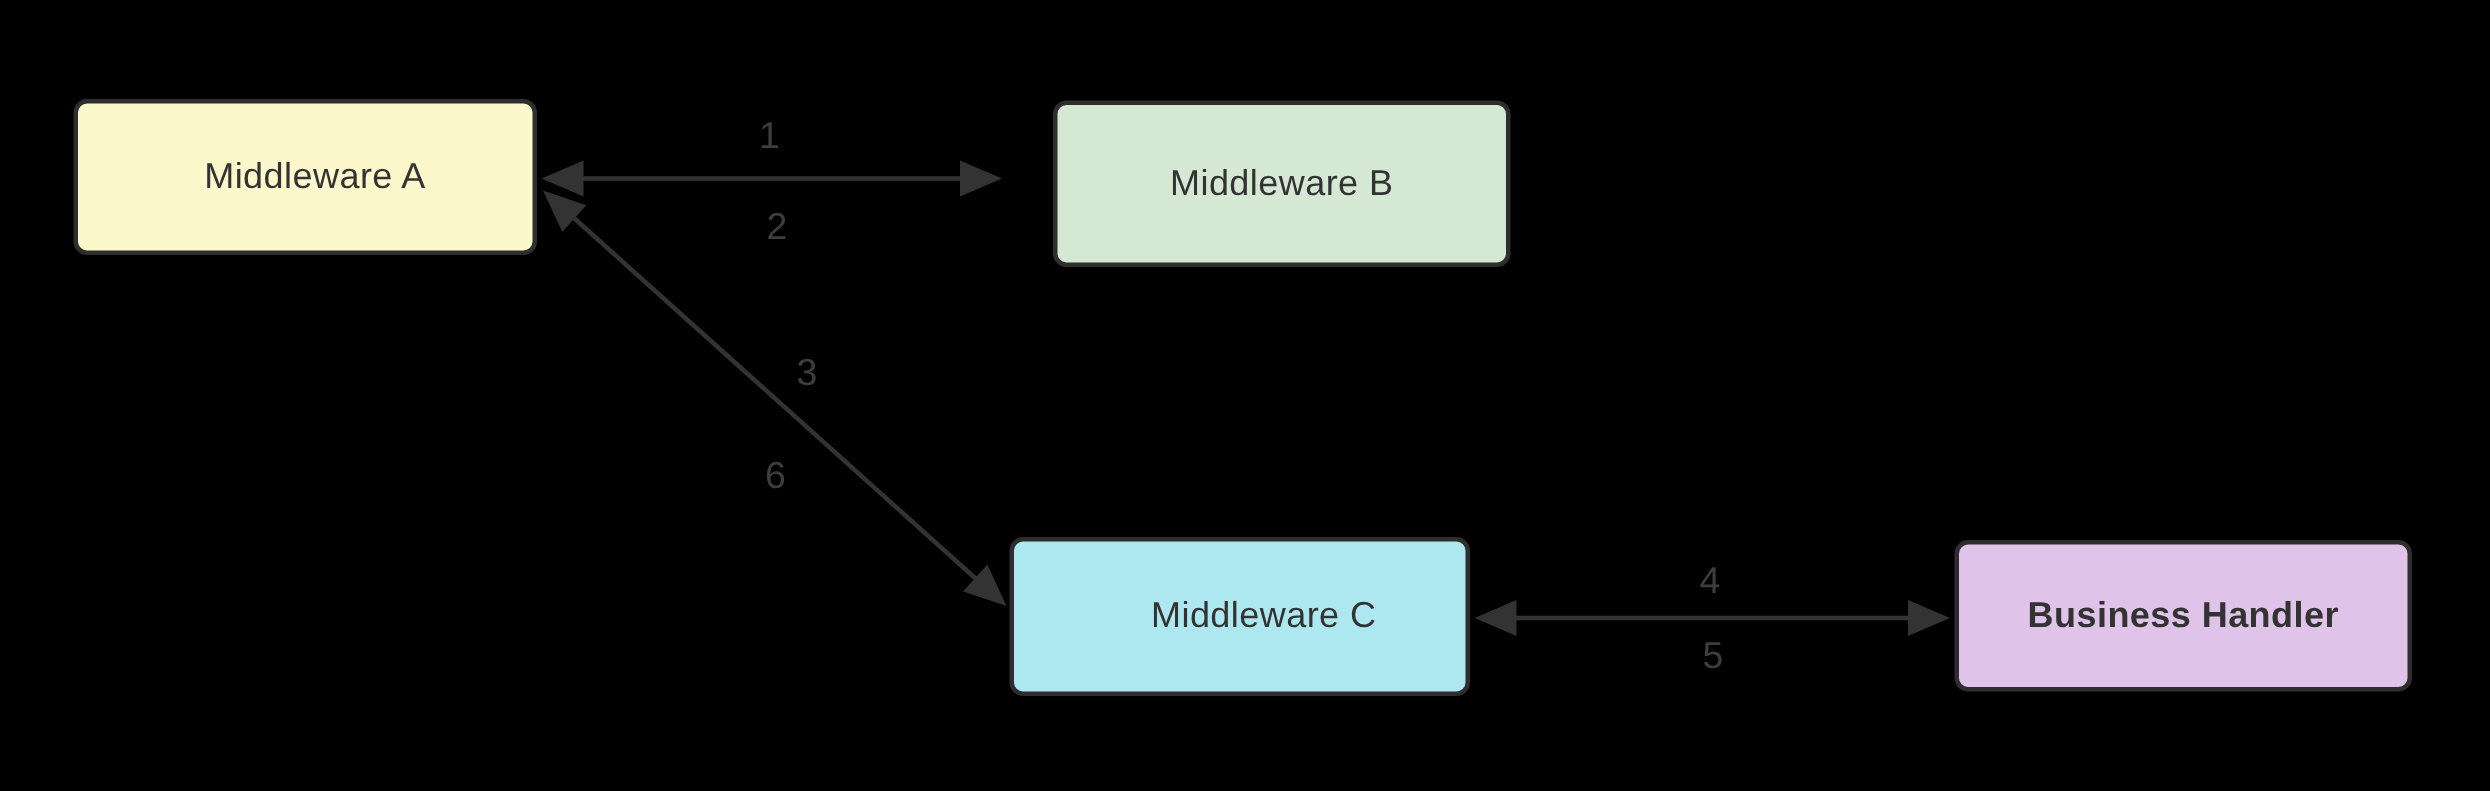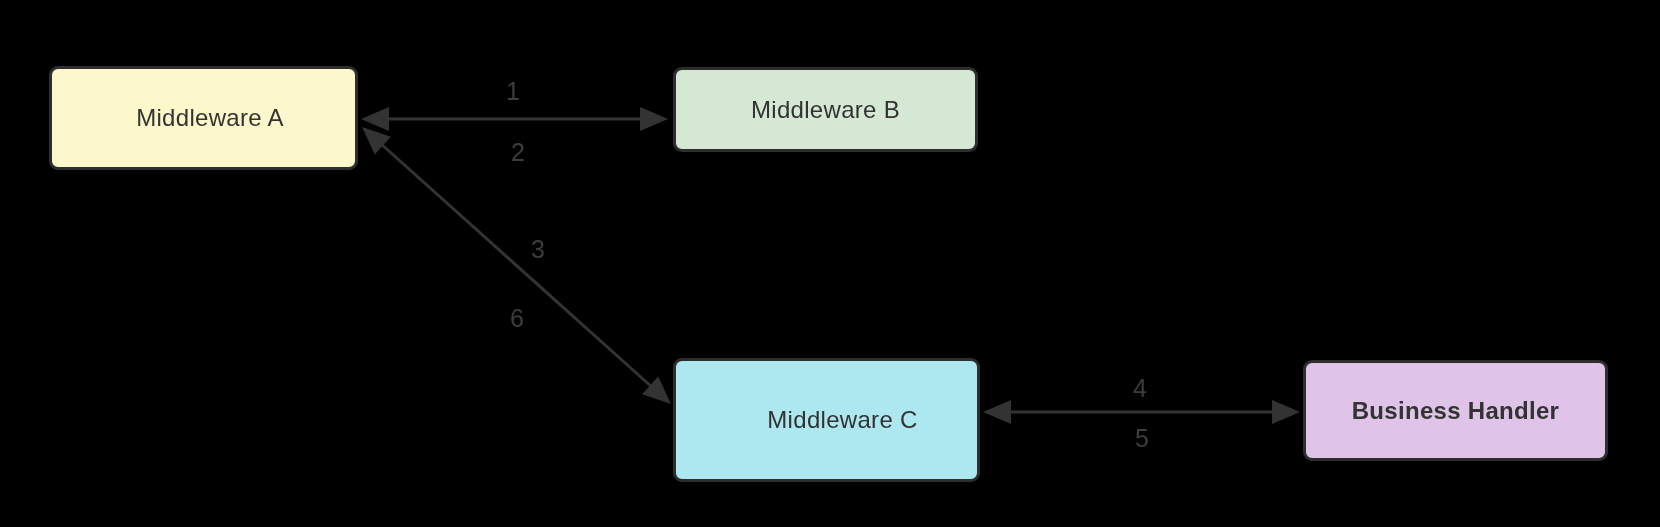--- a/index.html
+++ b/index.html
@@ -36,22 +36,22 @@
     align-items: center;
     justify-content: center;
     font-size: 24px;
     color: #333333;
     letter-spacing: 0.3px;
   }
   .node-label {
     white-space: nowrap;
   }
   #node-middleware-a   { left: 49px;   top: 66px;  width: 309px; height: 104px; }
-  #node-middleware-b   { left: 673px;  top: 67px;  width: 305px; height: 85px; }
-  #node-middleware-c   { left: 673px;  top: 358px; width: 307px; height: 124px; padding-left: 32px; }
+  #node-middleware-b   { left: 702px;  top: 67px;  width: 305px; height: 111px; }
+  #node-middleware-c   { left: 673px;  top: 358px; width: 307px; height: 106px; padding-left: 32px; }
   #node-business-handler { left: 1303px; top: 360px; width: 305px; height: 101px; }
   .edge-label {
     position: absolute;
     transform: translate(-50%, -50%);
     font-size: 25px;
     color: #3d3d3d;
     line-height: 1;
   }
   #edge-label-1 { left: 513px;  top: 91px;  }
   #edge-label-2 { left: 518px;  top: 152px; }

